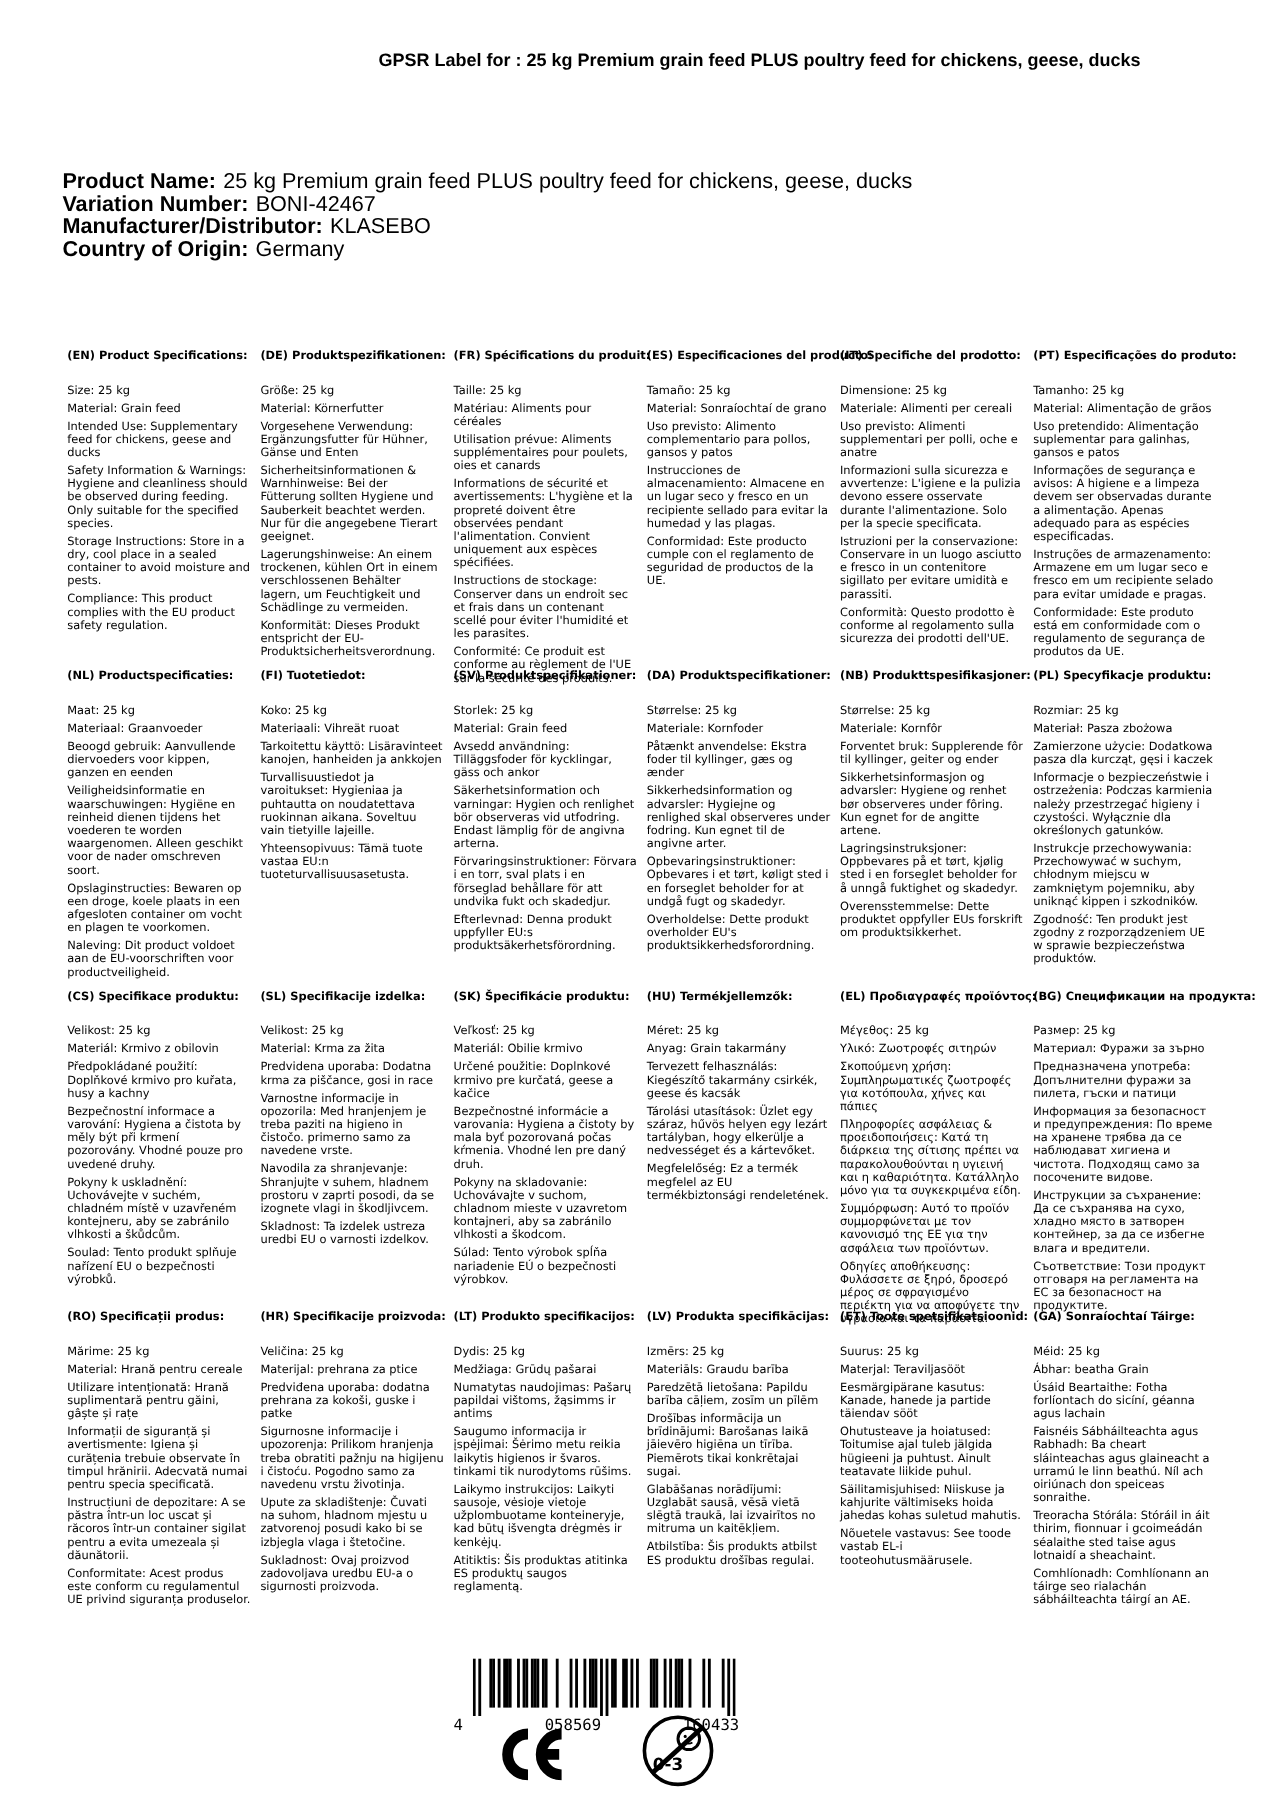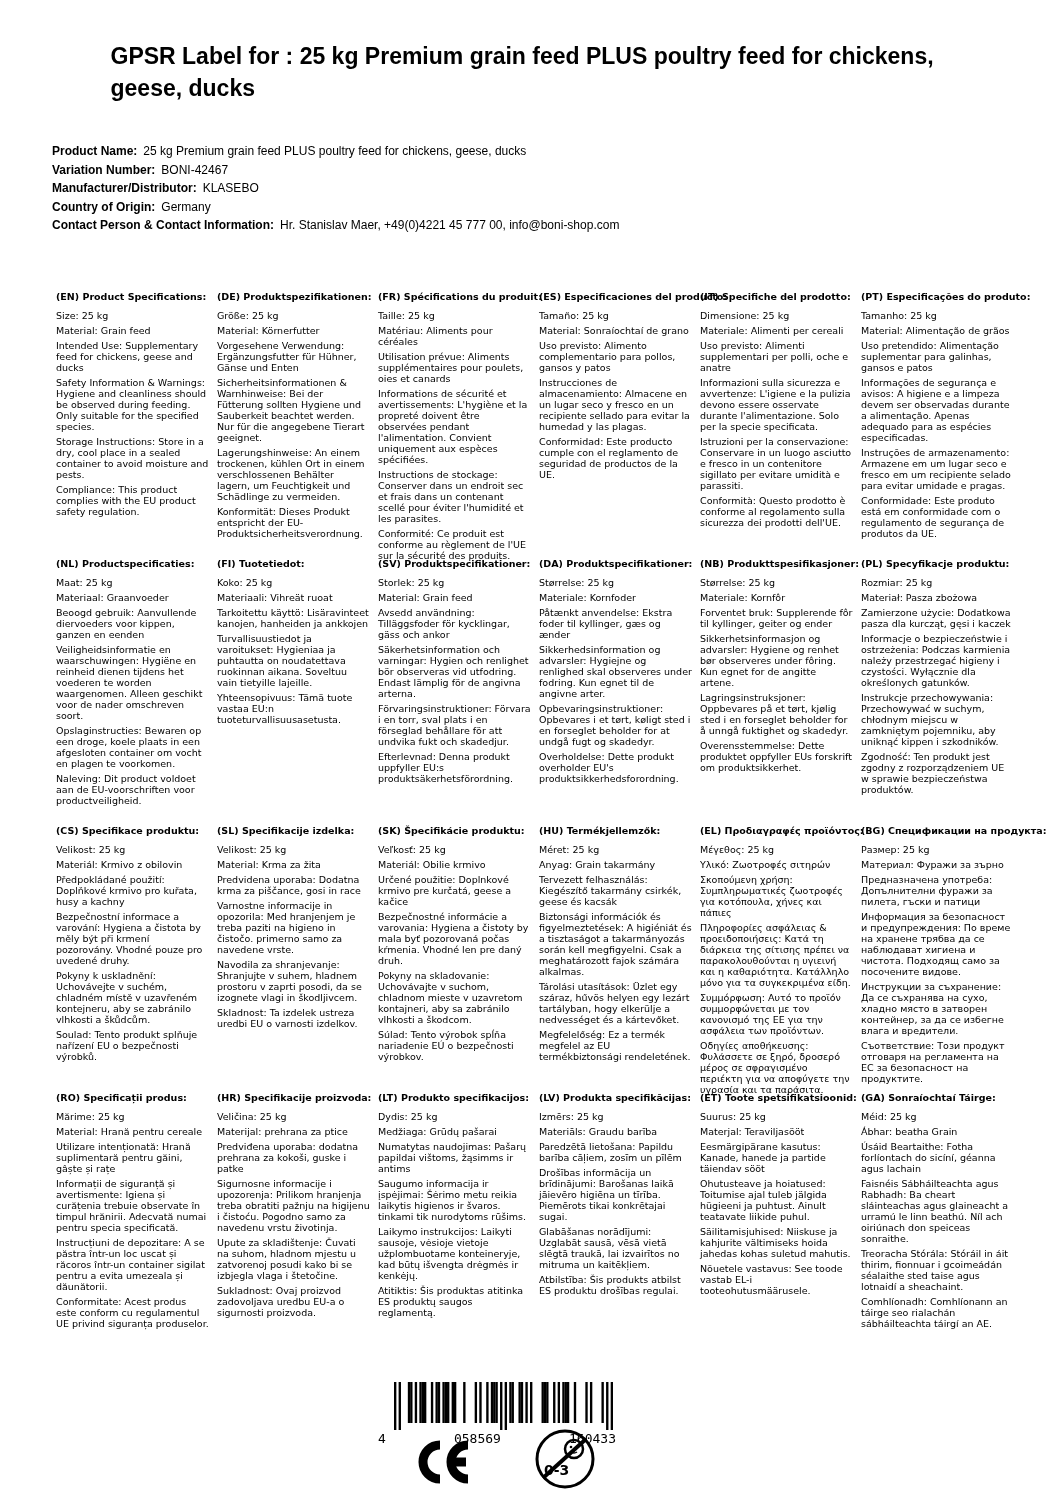--- a/index.html
+++ b/index.html
@@ -2,40 +2,40 @@
 <html><head>
 <meta charset="utf-8">
 <style>
   html,body{margin:0;padding:0;}
   body{
     width:1061px;height:1500px;position:relative;background:#ffffff;color:#000;
     font-family:"DejaVu Sans", sans-serif;overflow:hidden;
   }
   .page-title{
     position:absolute;top:40px;left:50%;transform:translateX(-50%);
-    width:840px;text-align:left;
+    width:840px;text-align:right;
     font-family:"Liberation Sans", sans-serif;font-weight:bold;
-    font-size:23px;line-height:1.4;
+    font-size:15px;line-height:1.4;
   }
   .product-info{
     position:absolute;top:142px;left:52px;width:960px;
-    font-family:"Liberation Sans", sans-serif;font-size:12px;line-height:18.5px;
+    font-family:"Liberation Sans", sans-serif;font-size:18px;line-height:18.5px;
   }
   .info-row{white-space:nowrap;}
   .info-label{font-weight:bold;}
   .info-value{margin-left:6px;}
   .spec-grid{
     position:absolute;top:291px;left:56px;width:988px;
     display:grid;grid-template-columns:repeat(6,153px);
     grid-template-rows:267px 267px 267px auto;column-gap:8px;
   }
   .cell{font-size:9.5px;line-height:11px;overflow:visible;}
   .cell-title{font-weight:bold;white-space:nowrap;margin:0;}
   .cell-para{margin:0 0 4px 0;}
-  .cell-para:first-of-type{margin-top:8px;}
+  .cell-para:first-of-type{margin-top:18px;}
   .footer{position:absolute;left:0;top:1378px;width:1061px;height:122px;}
   .barcode-block{position:absolute;left:394px;top:4px;width:222px;}
   .barcode-svg{display:block;}
   .barcode-numbers{
     display:flex;justify-content:space-between;align-items:flex-start;
     margin-top:1px;font-family:"DejaVu Sans Mono", monospace;font-size:13px;
     margin-left:-16px;
   }
   .ce-mark{position:absolute;left:414px;top:62px;}
   .age-warning{position:absolute;left:534px;top:50px;}
@@ -43,21 +43,20 @@
 </head>
 <body>
 
 <div class="page-title">GPSR Label for : 25 kg Premium grain feed PLUS poultry feed for chickens, geese, ducks</div>
 
 <div class="product-info">
     <div class="info-row"><span class="info-label">Product Name:</span><span class="info-value">25 kg Premium grain feed PLUS poultry feed for chickens, geese, ducks</span></div>
     <div class="info-row"><span class="info-label">Variation Number:</span><span class="info-value">BONI-42467</span></div>
     <div class="info-row"><span class="info-label">Manufacturer/Distributor:</span><span class="info-value">KLASEBO</span></div>
     <div class="info-row"><span class="info-label">Country of Origin:</span><span class="info-value">Germany</span></div>
-    <div class="info-row"><span class="info-label">Contact Person &amp; Contact Information:</span><span class="info-value">Hr. Stanislav Maer, +49(0)4221 45 777 00, info@boni-shop.com</span></div>
   </div>
 
 <div class="spec-grid">
     <div class="cell">
       <div class="cell-title">(EN) Product Specifications:</div>
       <p class="cell-para">Size: 25 kg</p>
       <p class="cell-para">Material: Grain feed</p>
       <p class="cell-para">Intended Use: Supplementary feed for chickens, geese and ducks</p>
       <p class="cell-para">Safety Information &amp; Warnings: Hygiene and cleanliness should be observed during feeding. Only suitable for the specified species.</p>
       <p class="cell-para">Storage Instructions: Store in a dry, cool place in a sealed container to avoid moisture and pests.</p>
@@ -185,21 +184,20 @@
       <p class="cell-para">Určené použitie: Doplnkové krmivo pre kurčatá, geese a kačice</p>
       <p class="cell-para">Bezpečnostné informácie a varovania: Hygiena a čistoty by mala byť pozorovaná počas kŕmenia. Vhodné len pre daný druh.</p>
       <p class="cell-para">Pokyny na skladovanie: Uchovávajte v suchom, chladnom mieste v uzavretom kontajneri, aby sa zabránilo vlhkosti a škodcom.</p>
       <p class="cell-para">Súlad: Tento výrobok spĺňa nariadenie EÚ o bezpečnosti výrobkov.</p>
     </div>
     <div class="cell">
       <div class="cell-title">(HU) Termékjellemzők:</div>
       <p class="cell-para">Méret: 25 kg</p>
       <p class="cell-para">Anyag: Grain takarmány</p>
       <p class="cell-para">Tervezett felhasználás: Kiegészítő takarmány csirkék, geese és kacsák</p>
-      <p class="cell-para">Biztonsági információk és figyelmeztetések: A higiéniát és a tisztaságot a takarmányozás során kell megfigyelni. Csak a meghatározott fajok számára alkalmas.</p>
       <p class="cell-para">Tárolási utasítások: Üzlet egy száraz, hűvös helyen egy lezárt tartályban, hogy elkerülje a nedvességet és a kártevőket.</p>
       <p class="cell-para">Megfelelőség: Ez a termék megfelel az EU termékbiztonsági rendeletének.</p>
     </div>
     <div class="cell">
       <div class="cell-title">(EL) Προδιαγραφές προϊόντος:</div>
       <p class="cell-para">Μέγεθος: 25 kg</p>
       <p class="cell-para">Υλικό: Ζωοτροφές σιτηρών</p>
       <p class="cell-para">Σκοπούμενη χρήση: Συμπληρωματικές ζωοτροφές για κοτόπουλα, χήνες και πάπιες</p>
       <p class="cell-para">Πληροφορίες ασφάλειας &amp; προειδοποιήσεις: Κατά τη διάρκεια της σίτισης πρέπει να παρακολουθούνται η υγιεινή και η καθαριότητα. Κατάλληλο μόνο για τα συγκεκριμένα είδη.</p>
       <p class="cell-para">Συμμόρφωση: Αυτό το προϊόν συμμορφώνεται με τον κανονισμό της ΕΕ για την ασφάλεια των προϊόντων.</p>

